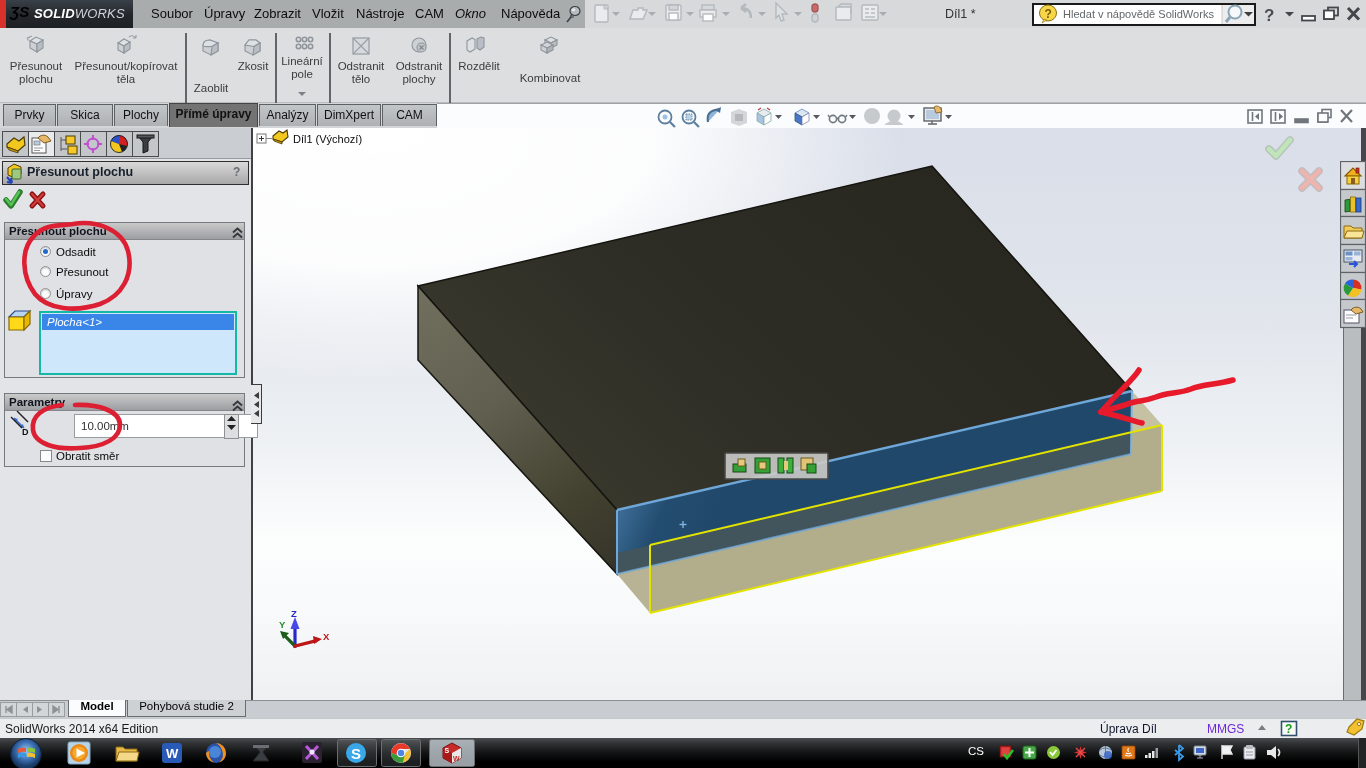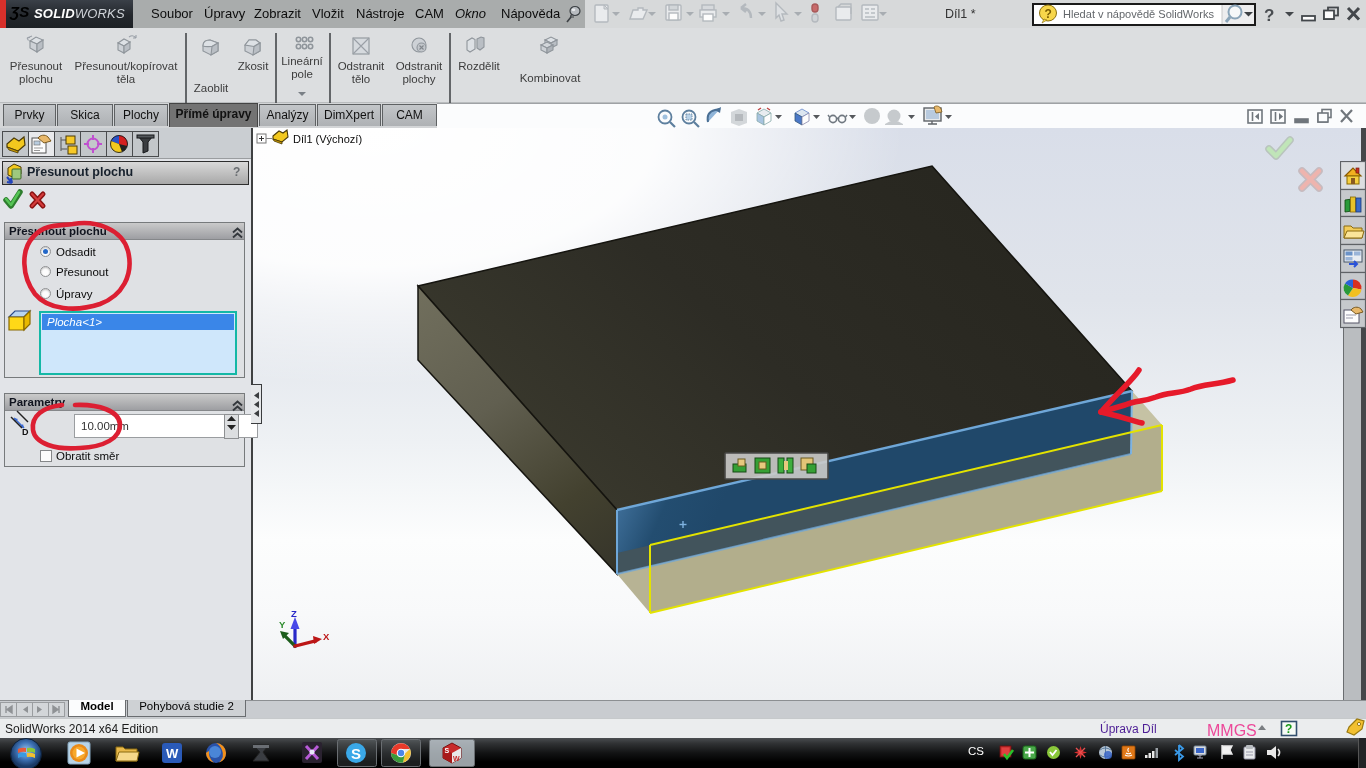--- a/index.html
+++ b/index.html
@@ -615,22 +615,22 @@
     <polygon points="7,24 7,31 2,27.5"></polygon>
   </g>
 </svg>
 
 <div class="abs" id="modeltabs"></div>
 <div class="abs mtab" style="left:68px;width:58px;background:#fbfcfd;border:1px solid #6a6d70;border-top:none;font-weight:bold;">Model</div>
 <div class="abs mtab" style="left:127px;width:119px;background:#ced1d4;border:1px solid #6a6d70;border-top:none;">Pohybová studie 2</div>
 
 <div class="abs" id="statusbar"></div>
 <div class="abs" style="left:5px;top:722px;font-size:12px;color:#1a1a1a;">SolidWorks 2014 x64 Edition</div>
-<div class="abs" style="left:1100px;top:722px;font-size:12px;color:#4c1d95;">Úprava Díl</div>
-<div class="abs" style="left:1207px;top:722px;font-size:16px;color:#ec4899;">MMGS</div>
+<div class="abs" style="left:1100px;top:722px;font-size:12px;color:#0f172a;">Úprava Díl</div>
+<div class="abs" style="left:1207px;top:722px;font-size:12px;color:#6d28d9;">MMGS</div>
 
 <div class="abs" id="taskbar"></div>
 <div class="abs" style="left:968px;top:745px;font-size:11.5px;color:#fff;">CS</div>
 <div class="abs" style="left:1368px;top:746px;font-size:12px;color:#fff;">18:48</div>
 
 <svg class="abs" style="left:0;top:700px;" width="1366" height="38" viewBox="0 0 1366 38">
   <g stroke="#9a9da0" stroke-width="1" fill="#d3d6d9">
     <rect x="0.5" y="2.5" width="16" height="14"></rect>
     <rect x="16.5" y="2.5" width="16" height="14"></rect>
     <rect x="32.5" y="2.5" width="16" height="14"></rect>

